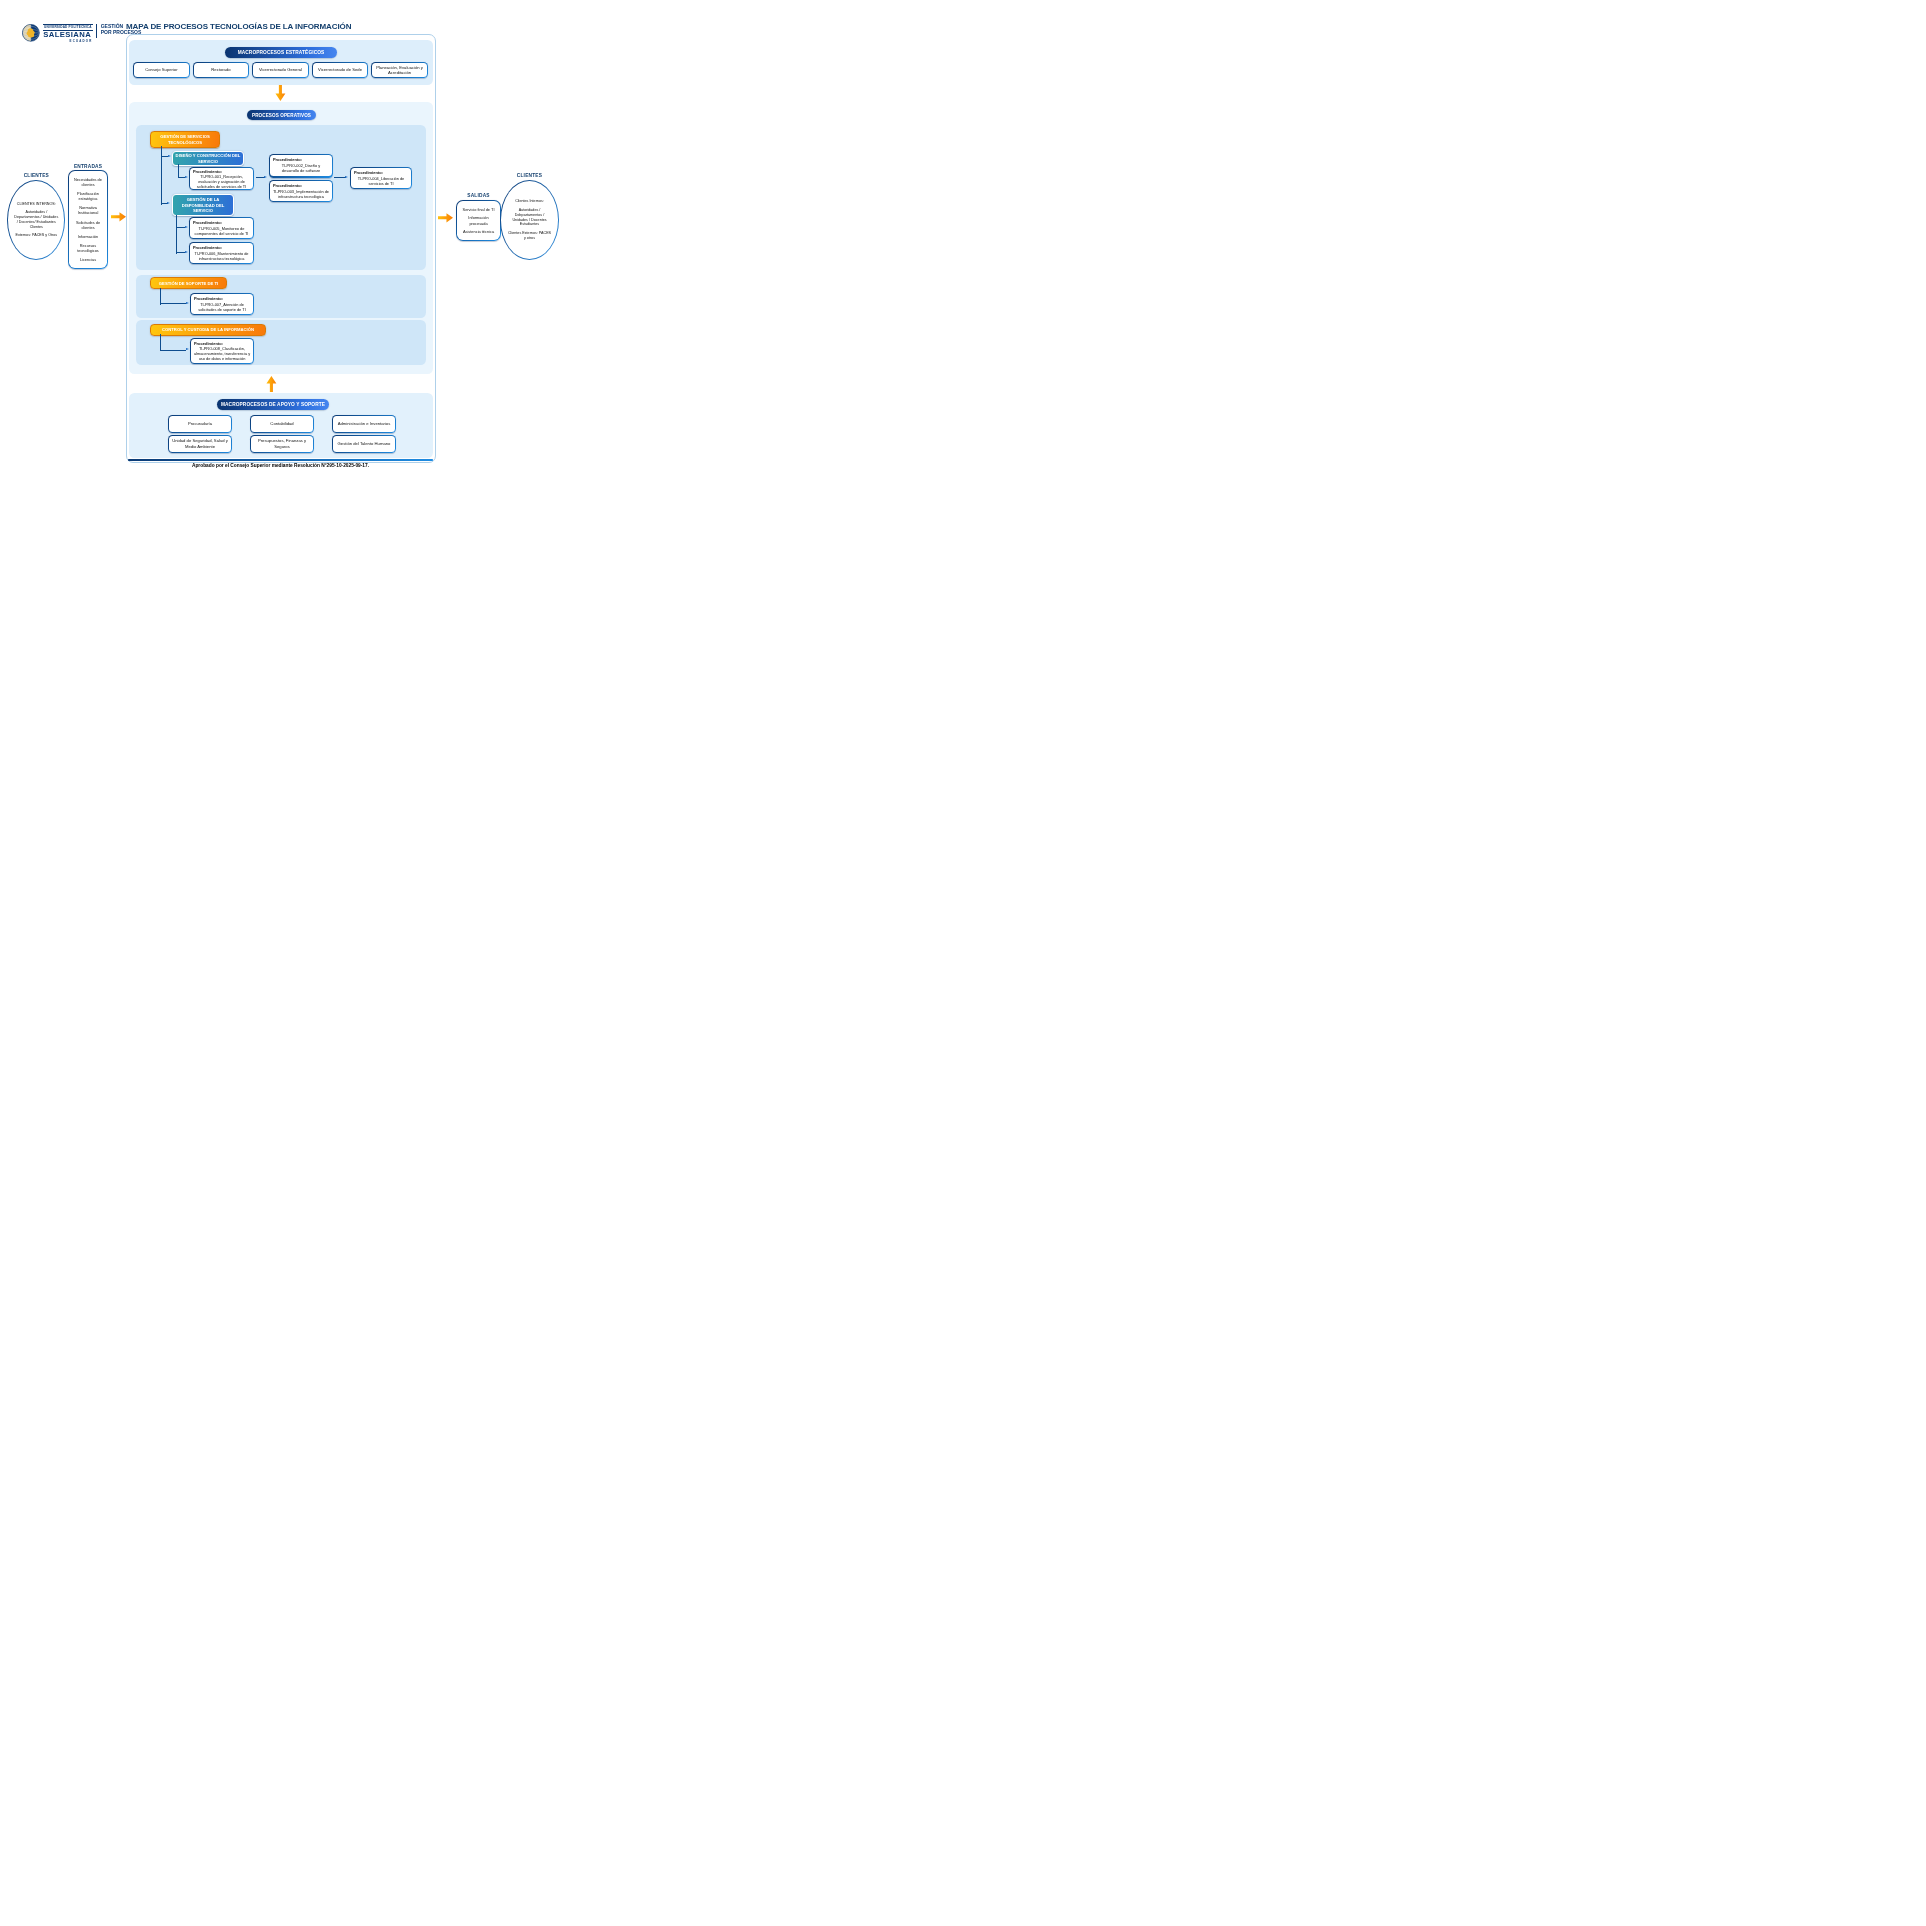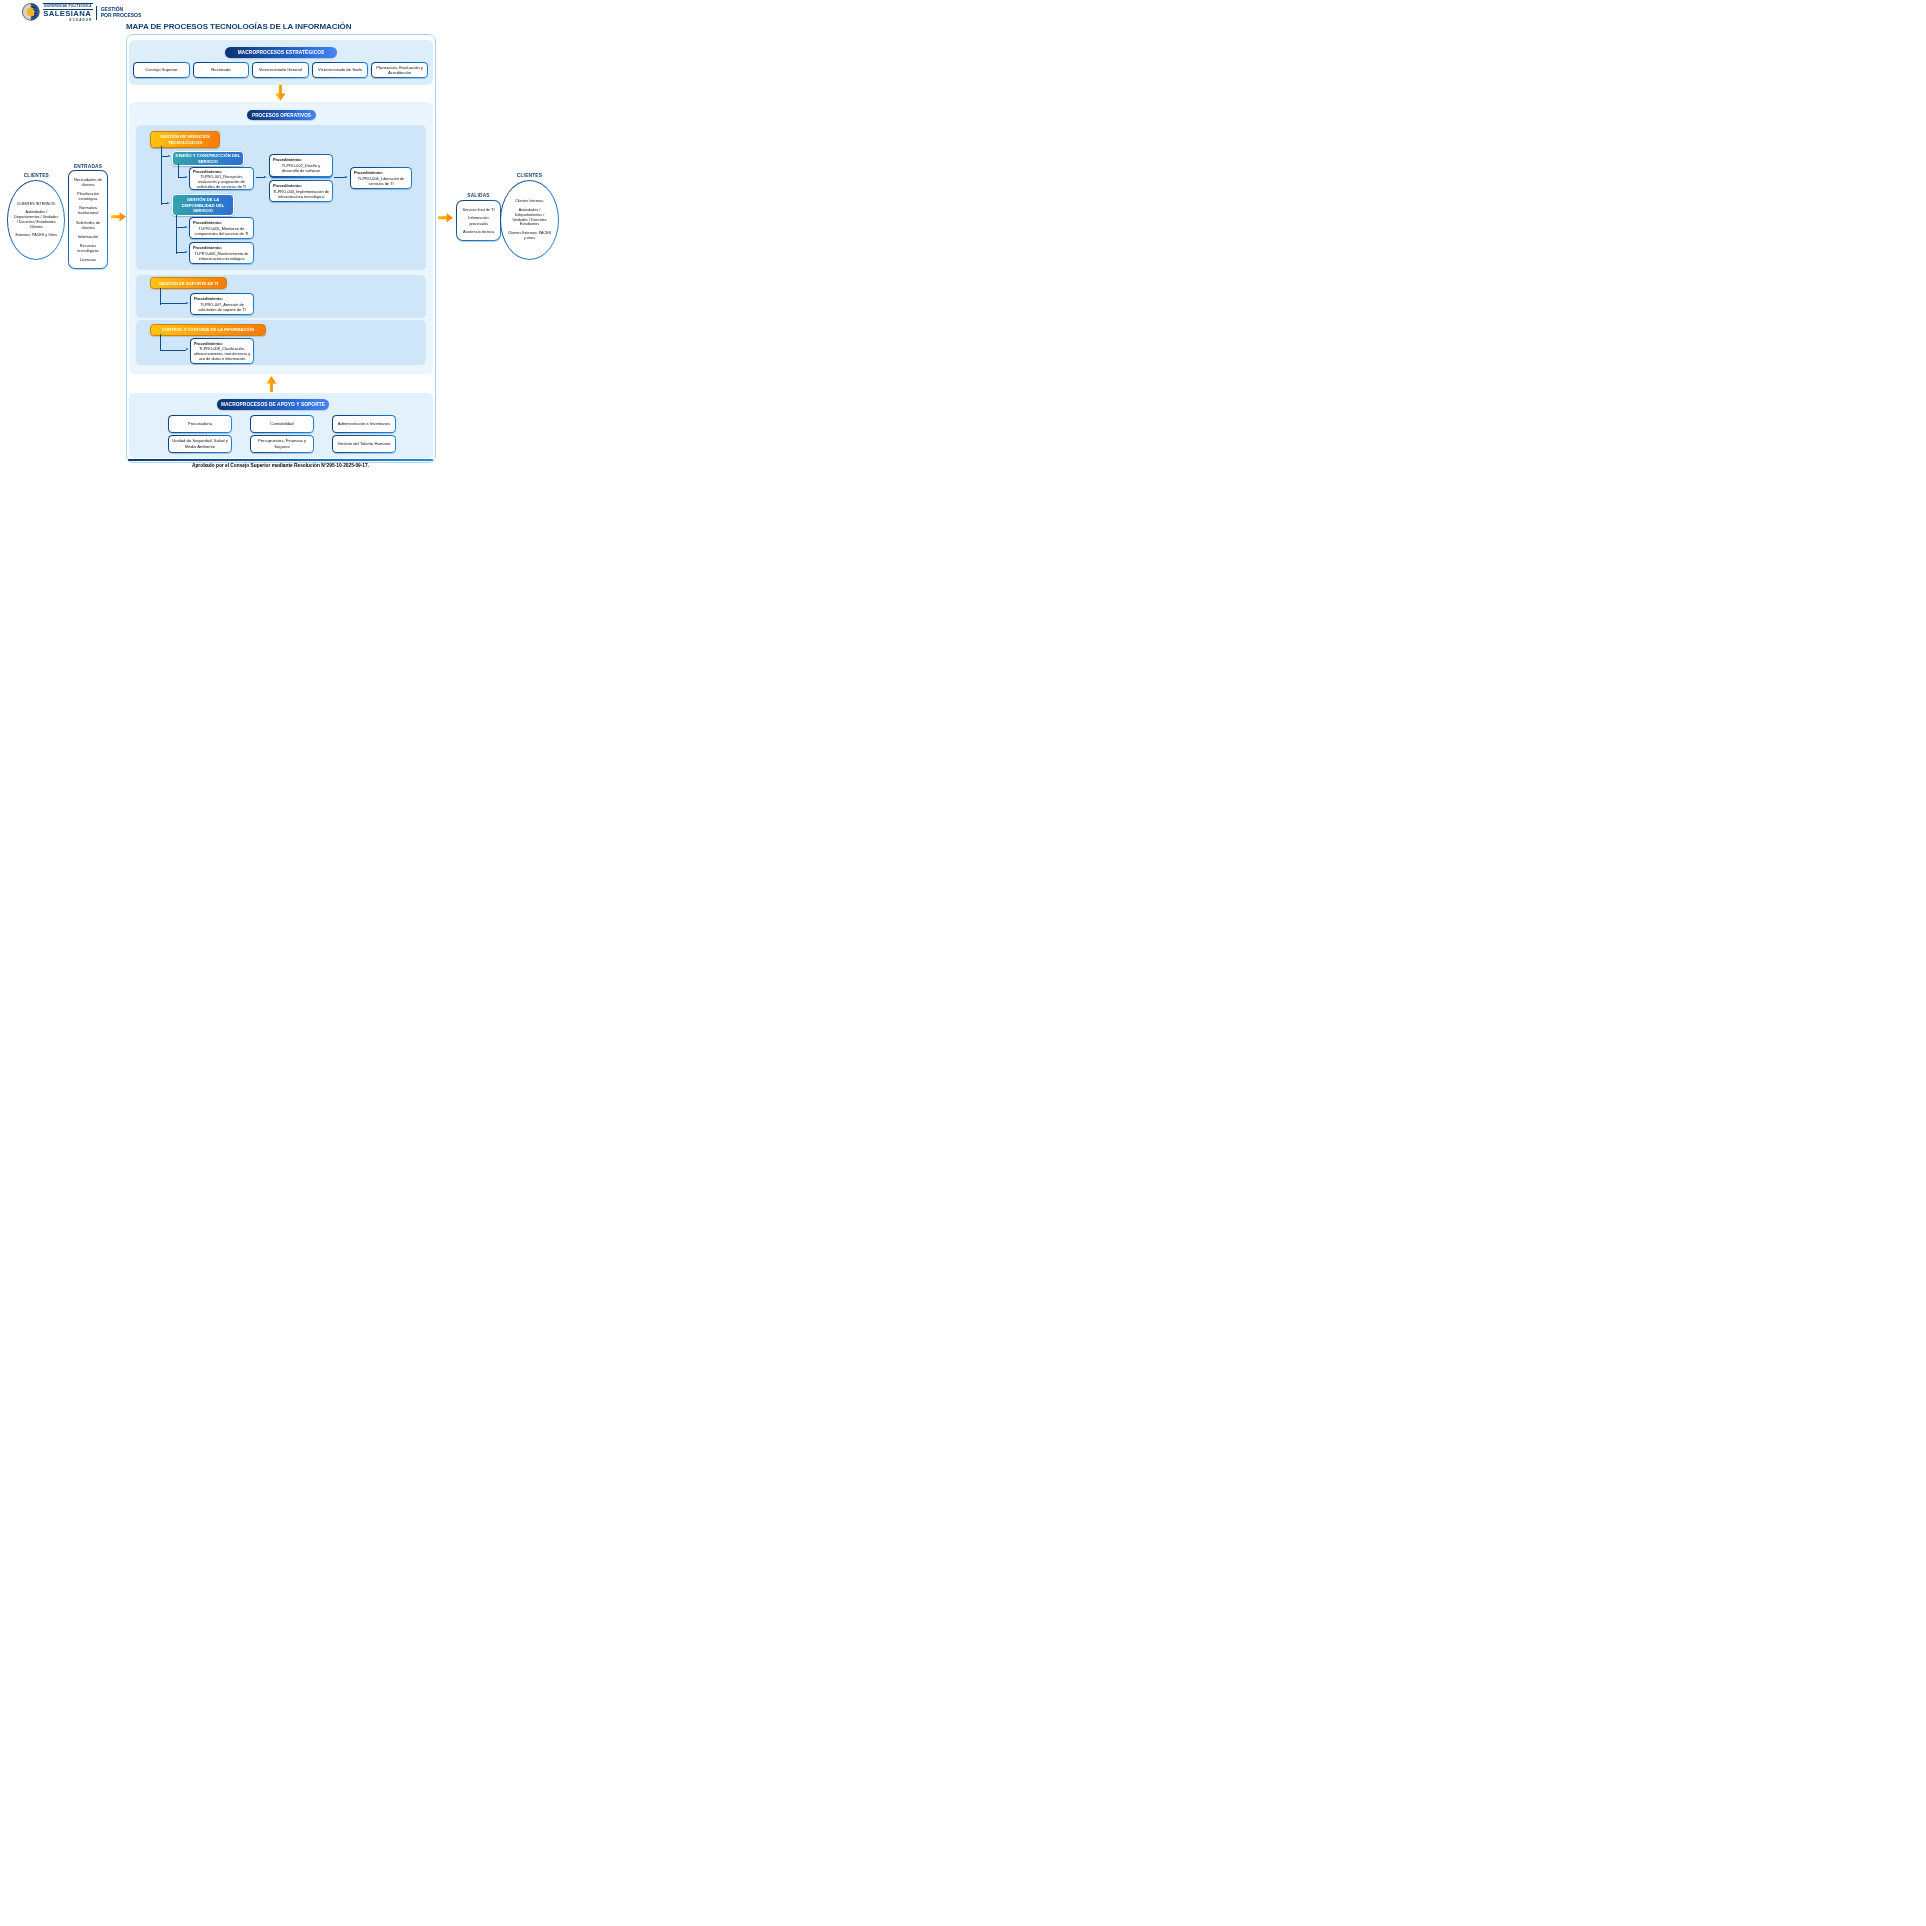--- a/index.html
+++ b/index.html
@@ -48,21 +48,21 @@
   .vlist .gb-in{flex-direction:column;justify-content:space-evenly;gap:1.5px;padding:3.1px 1.9px;
           font-size:3.9px;line-height:1.3;border-radius:5.8px;}
   .vlist{border-radius:7px;}
   .side-h{color:#15406e;font-weight:bold;font-size:4.8px;letter-spacing:0.2px;text-align:center;}
   
   .cl{position:absolute;background:#0e4d8f;}
   .ah{position:absolute;width:0;height:0;border-top:1.9px solid transparent;
       border-bottom:1.9px solid transparent;border-left:3.5px solid #1565c0;}
   .footer{font-weight:bold;font-size:4.8px;color:#000;text-align:center;}
   
-  .logo{display:flex;align-items:center;gap:3.5px;}
+  .logo{display:flex;gap:3.5px;margin-top:21px;}
   .logo-word{color:#0e3a72;}
   .logo-top{font-size:3.1px;font-weight:bold;letter-spacing:0.2px;border-top:0.8px solid #0e3a72;
             border-bottom:0.8px solid #0e3a72;padding:0.4px 0.8px;}
   .logo-main{font-size:7.7px;font-weight:bold;letter-spacing:0.4px;line-height:1.05;}
   .logo-sub{font-size:2.9px;font-weight:bold;letter-spacing:1.2px;text-align:right;}
   .logo-div{width:1.2px;height:14px;background:#0e3a72;}
   .logo-tag{color:#0e3a72;font-weight:bold;font-size:5px;line-height:1.15;}
 </style>
 </head>
 <body>

